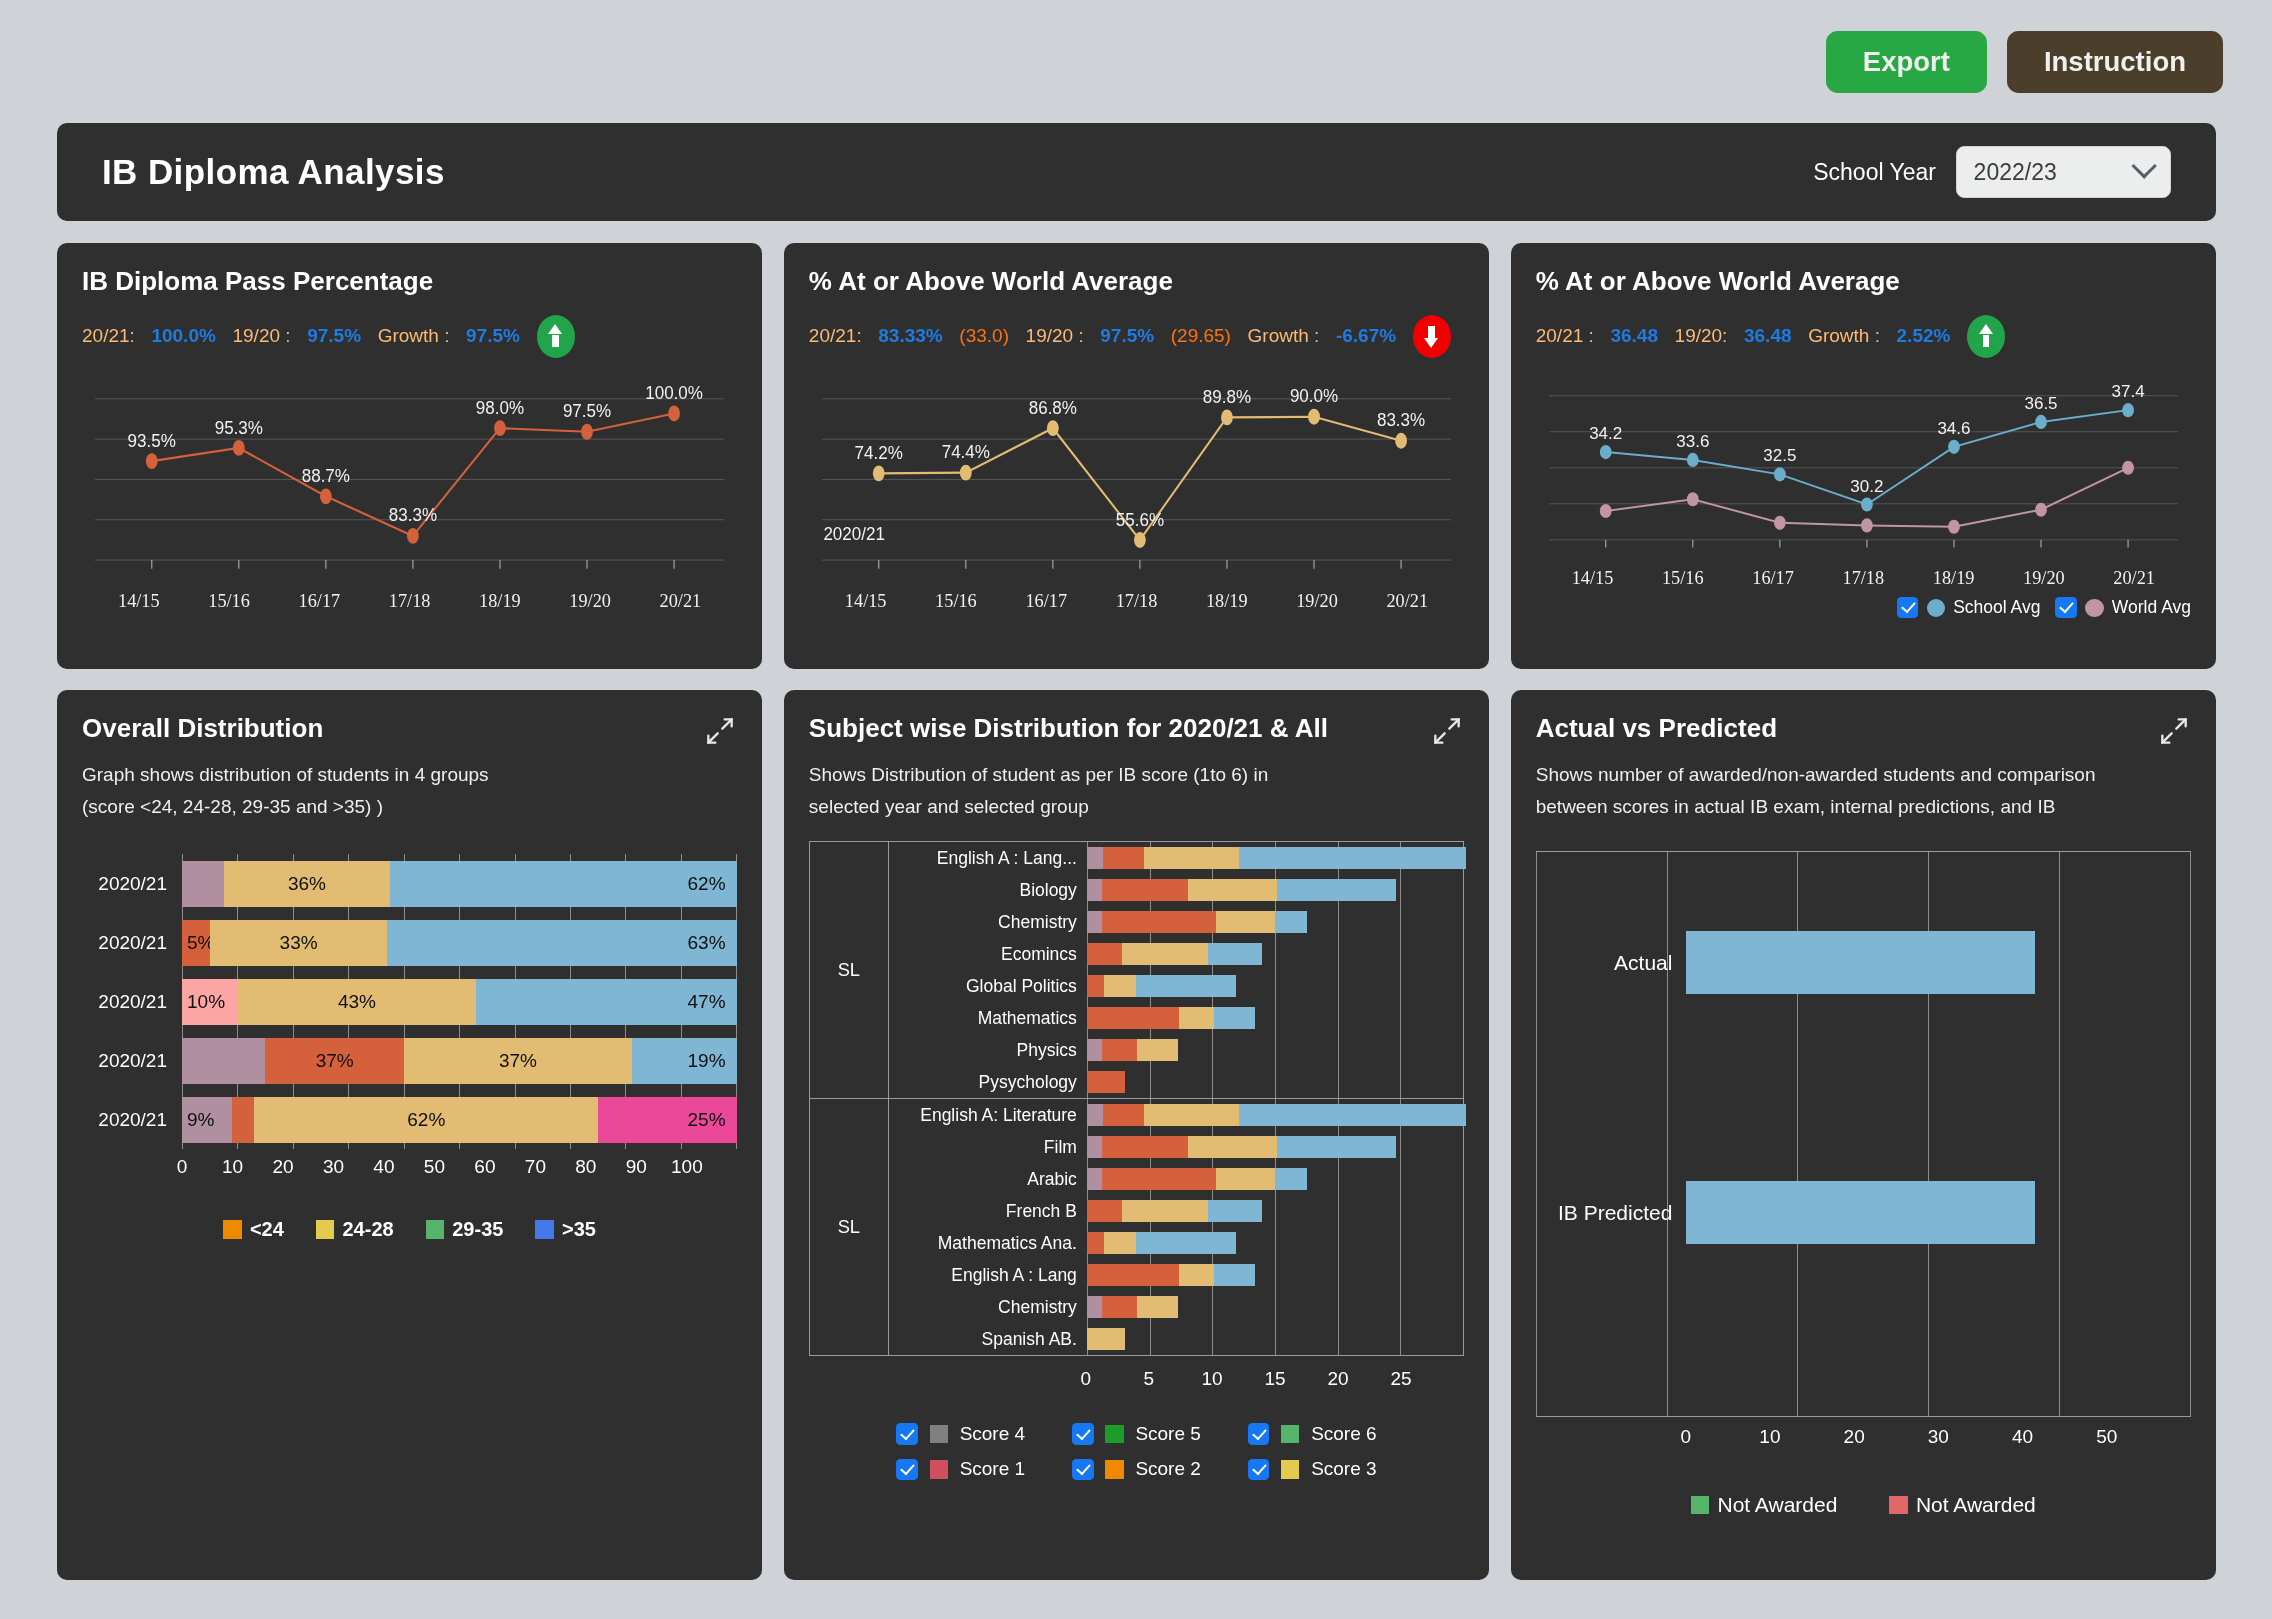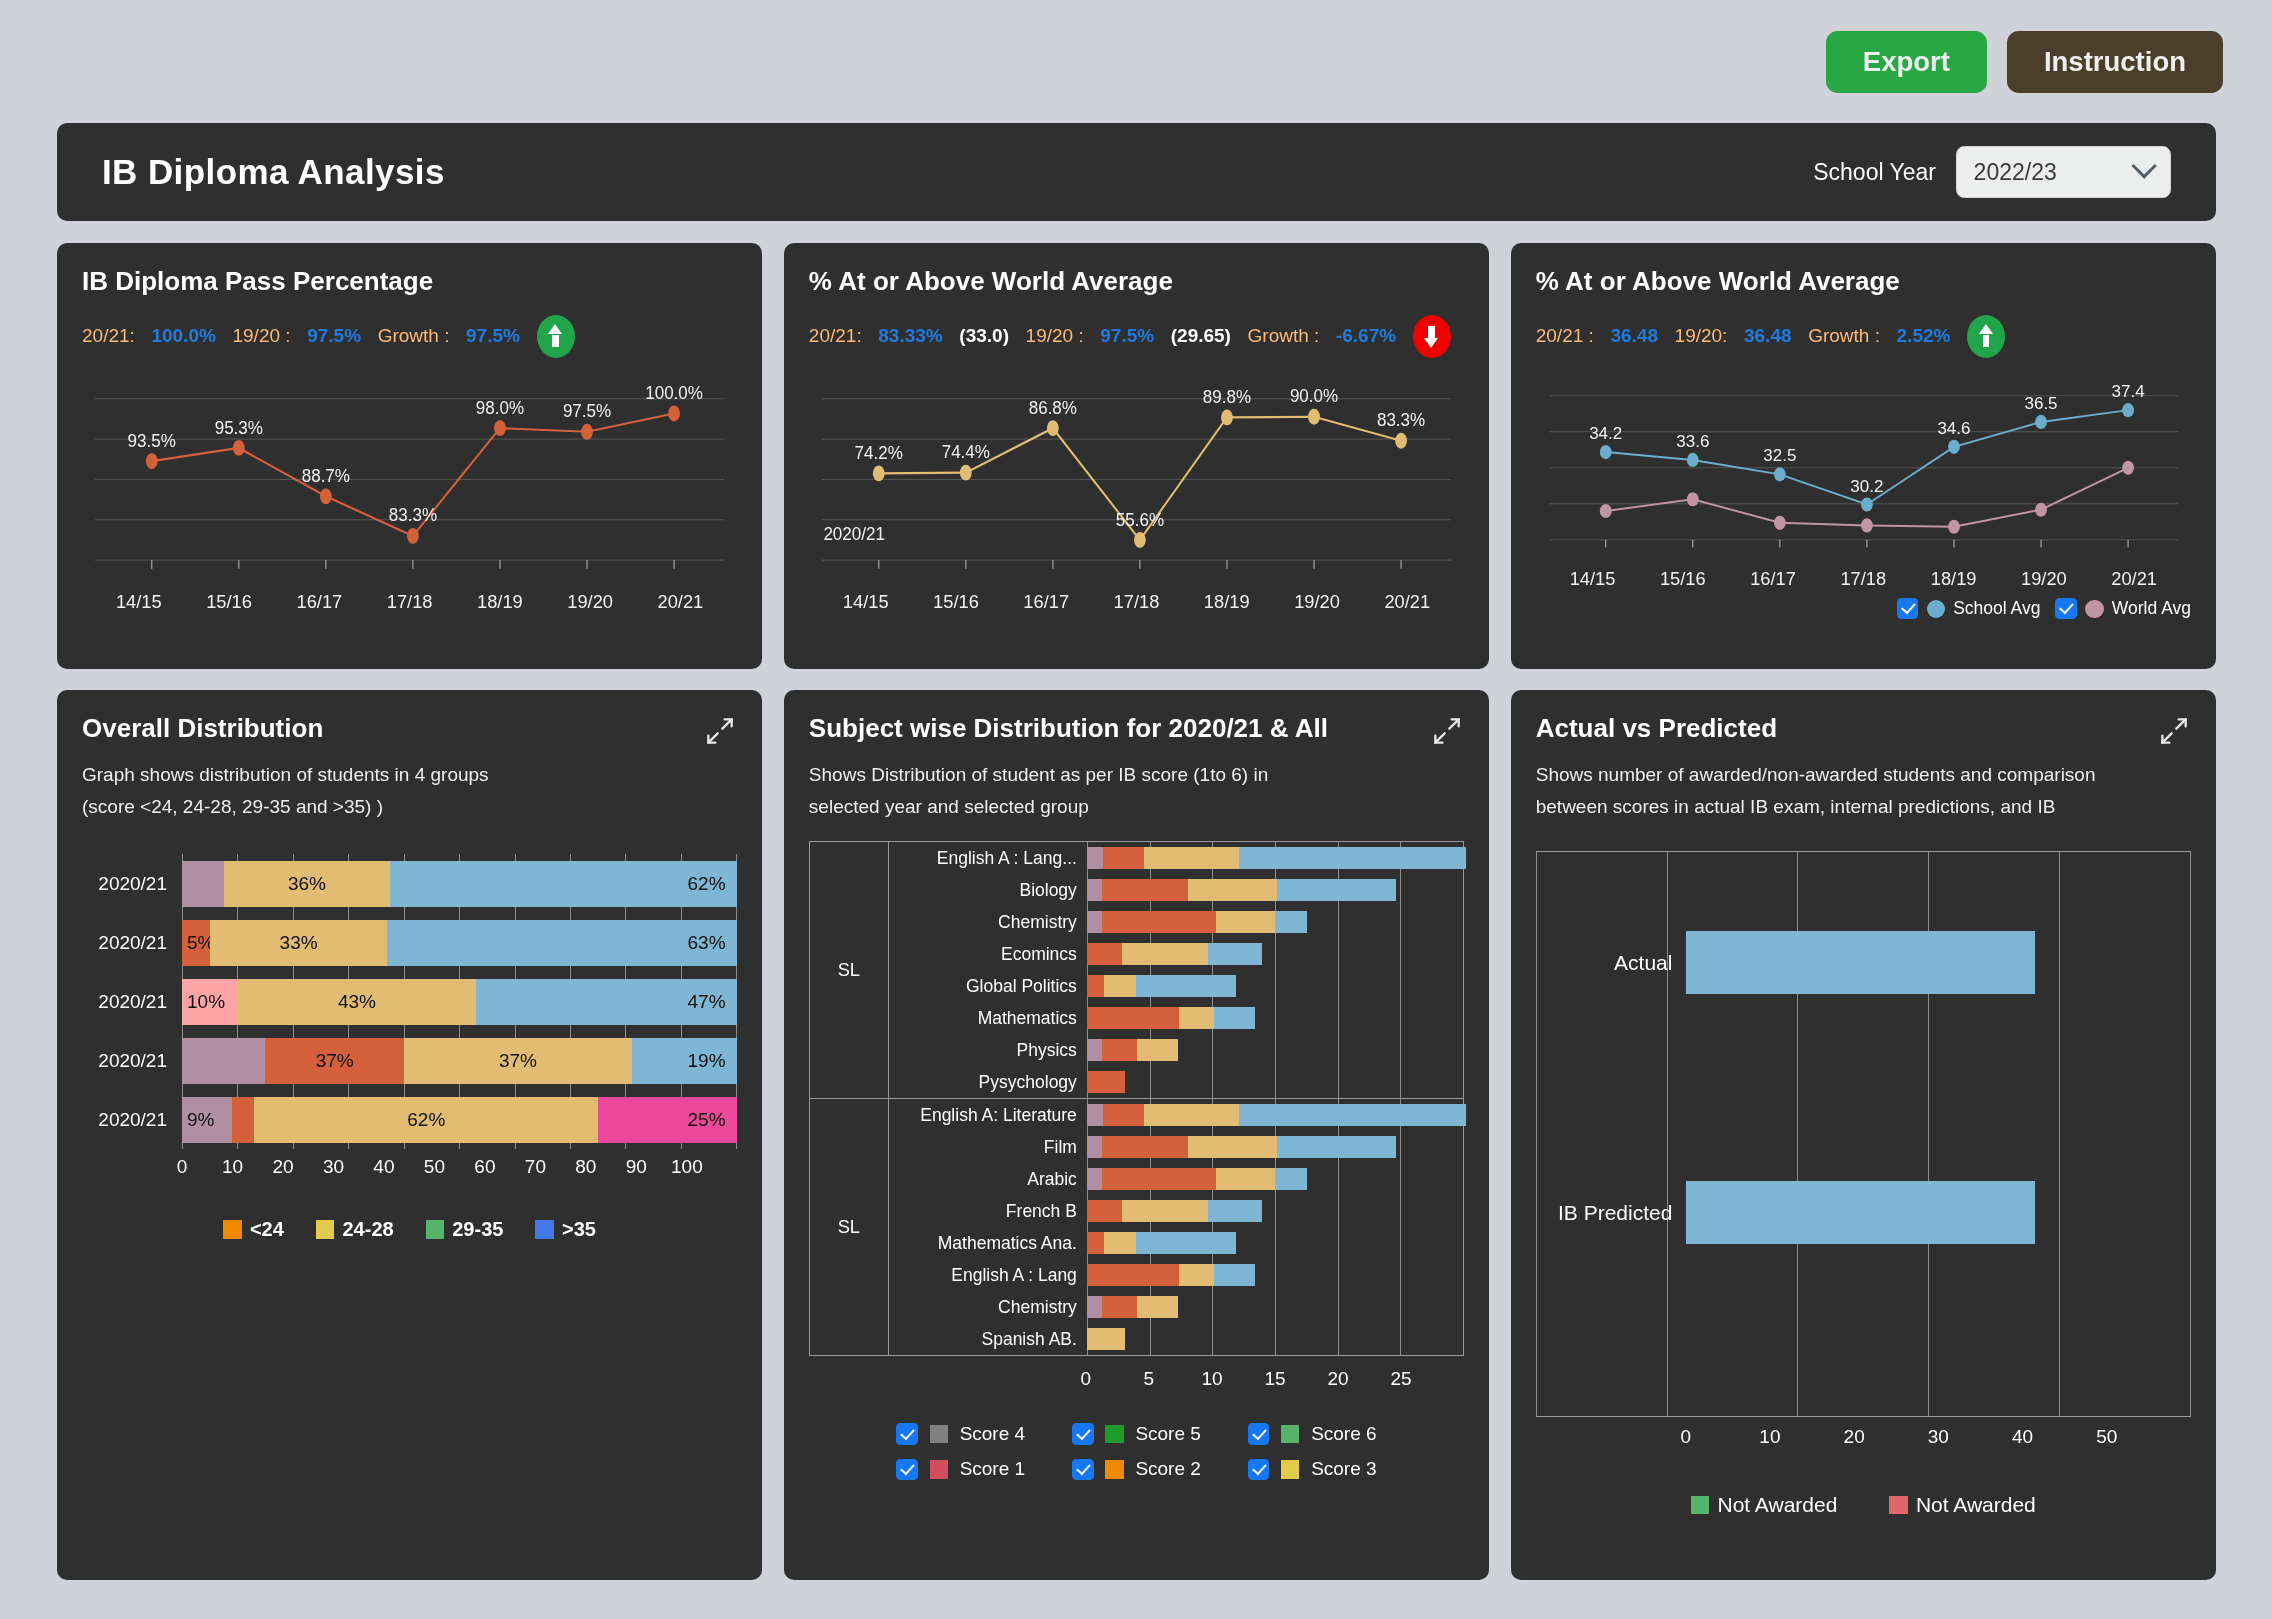--- a/index.html
+++ b/index.html
@@ -58,21 +58,21 @@
     background: #2f2f2f; border-radius: 10px; position: relative;
     flex: 1 1 0; min-width: 0;
   }
   .row-top .card { height: 426px; padding: 23px 25px 15px 25px; }
   .row-bottom .card { height: 890px; padding: 23px 25px 15px 25px; }
 
   .card-title { font-size: 26px; font-weight: bold; margin-bottom: 18.3px; }
   .kpis { display: flex; align-items: center; gap: 16.6px; font-size: 19px; flex-wrap: nowrap; white-space: nowrap; }
   .kpi-label { color: #fdba74; }
   .kpi-val { color: #1f7be0; font-weight: bold; }
-  .kpi-sub { color: #ffffff; font-weight: bold; }
+  .kpi-sub { color: #f97316; font-weight: normal; }
   .badge {
     width: 38px; height: 43px; border-radius: 50%;
     display: inline-flex; align-items: center; justify-content: center;
     flex: 0 0 auto;
   }
   .badge.up { background: #22a44b; }
   .badge.down { background: #f00000; }
   .arrow-up, .arrow-down { position: relative; width: 0; height: 0; }
   .arrow-up::before {
     content: ""; position: absolute; left: -7.5px; top: -12.5px;
@@ -95,21 +95,21 @@
     position: absolute; top: 27px; right: 28px;
     width: 28px; height: 28px; cursor: pointer;
   }
 
   .card-desc { font-size: 19px; line-height: 1.42; color: #efefef; margin-top: 5px; }
 
   
   .linechart { position: relative; width: 100%; height: 216px; margin-top: 11.7px; }
   .linechart svg { display: block; width: 100%; height: 100%; }
   .xaxis { display: flex; justify-content: space-between; padding: 0 11.7px; margin-top: 5px; font-size: 18.3px; color: #f2f2f2; }
-  .xaxis span { flex: 1 1 0; text-align: center; }
+  .xaxis span { flex: 1 1 0; text-align: center; font-family: Liberation Serif, serif; }
 
   
   .legend-row {
     display: flex; align-items: center; justify-content: flex-end;
     gap: 15px; font-size: 17.5px; margin-top: 8.3px;
   }
   .legend-item { display: flex; align-items: center; gap: 8.3px; cursor: pointer; }
   .cb {
     width: 21.6px; height: 21.6px; border-radius: 4.2px; background: #1678f2;
     display: inline-flex; align-items: center; justify-content: center;

